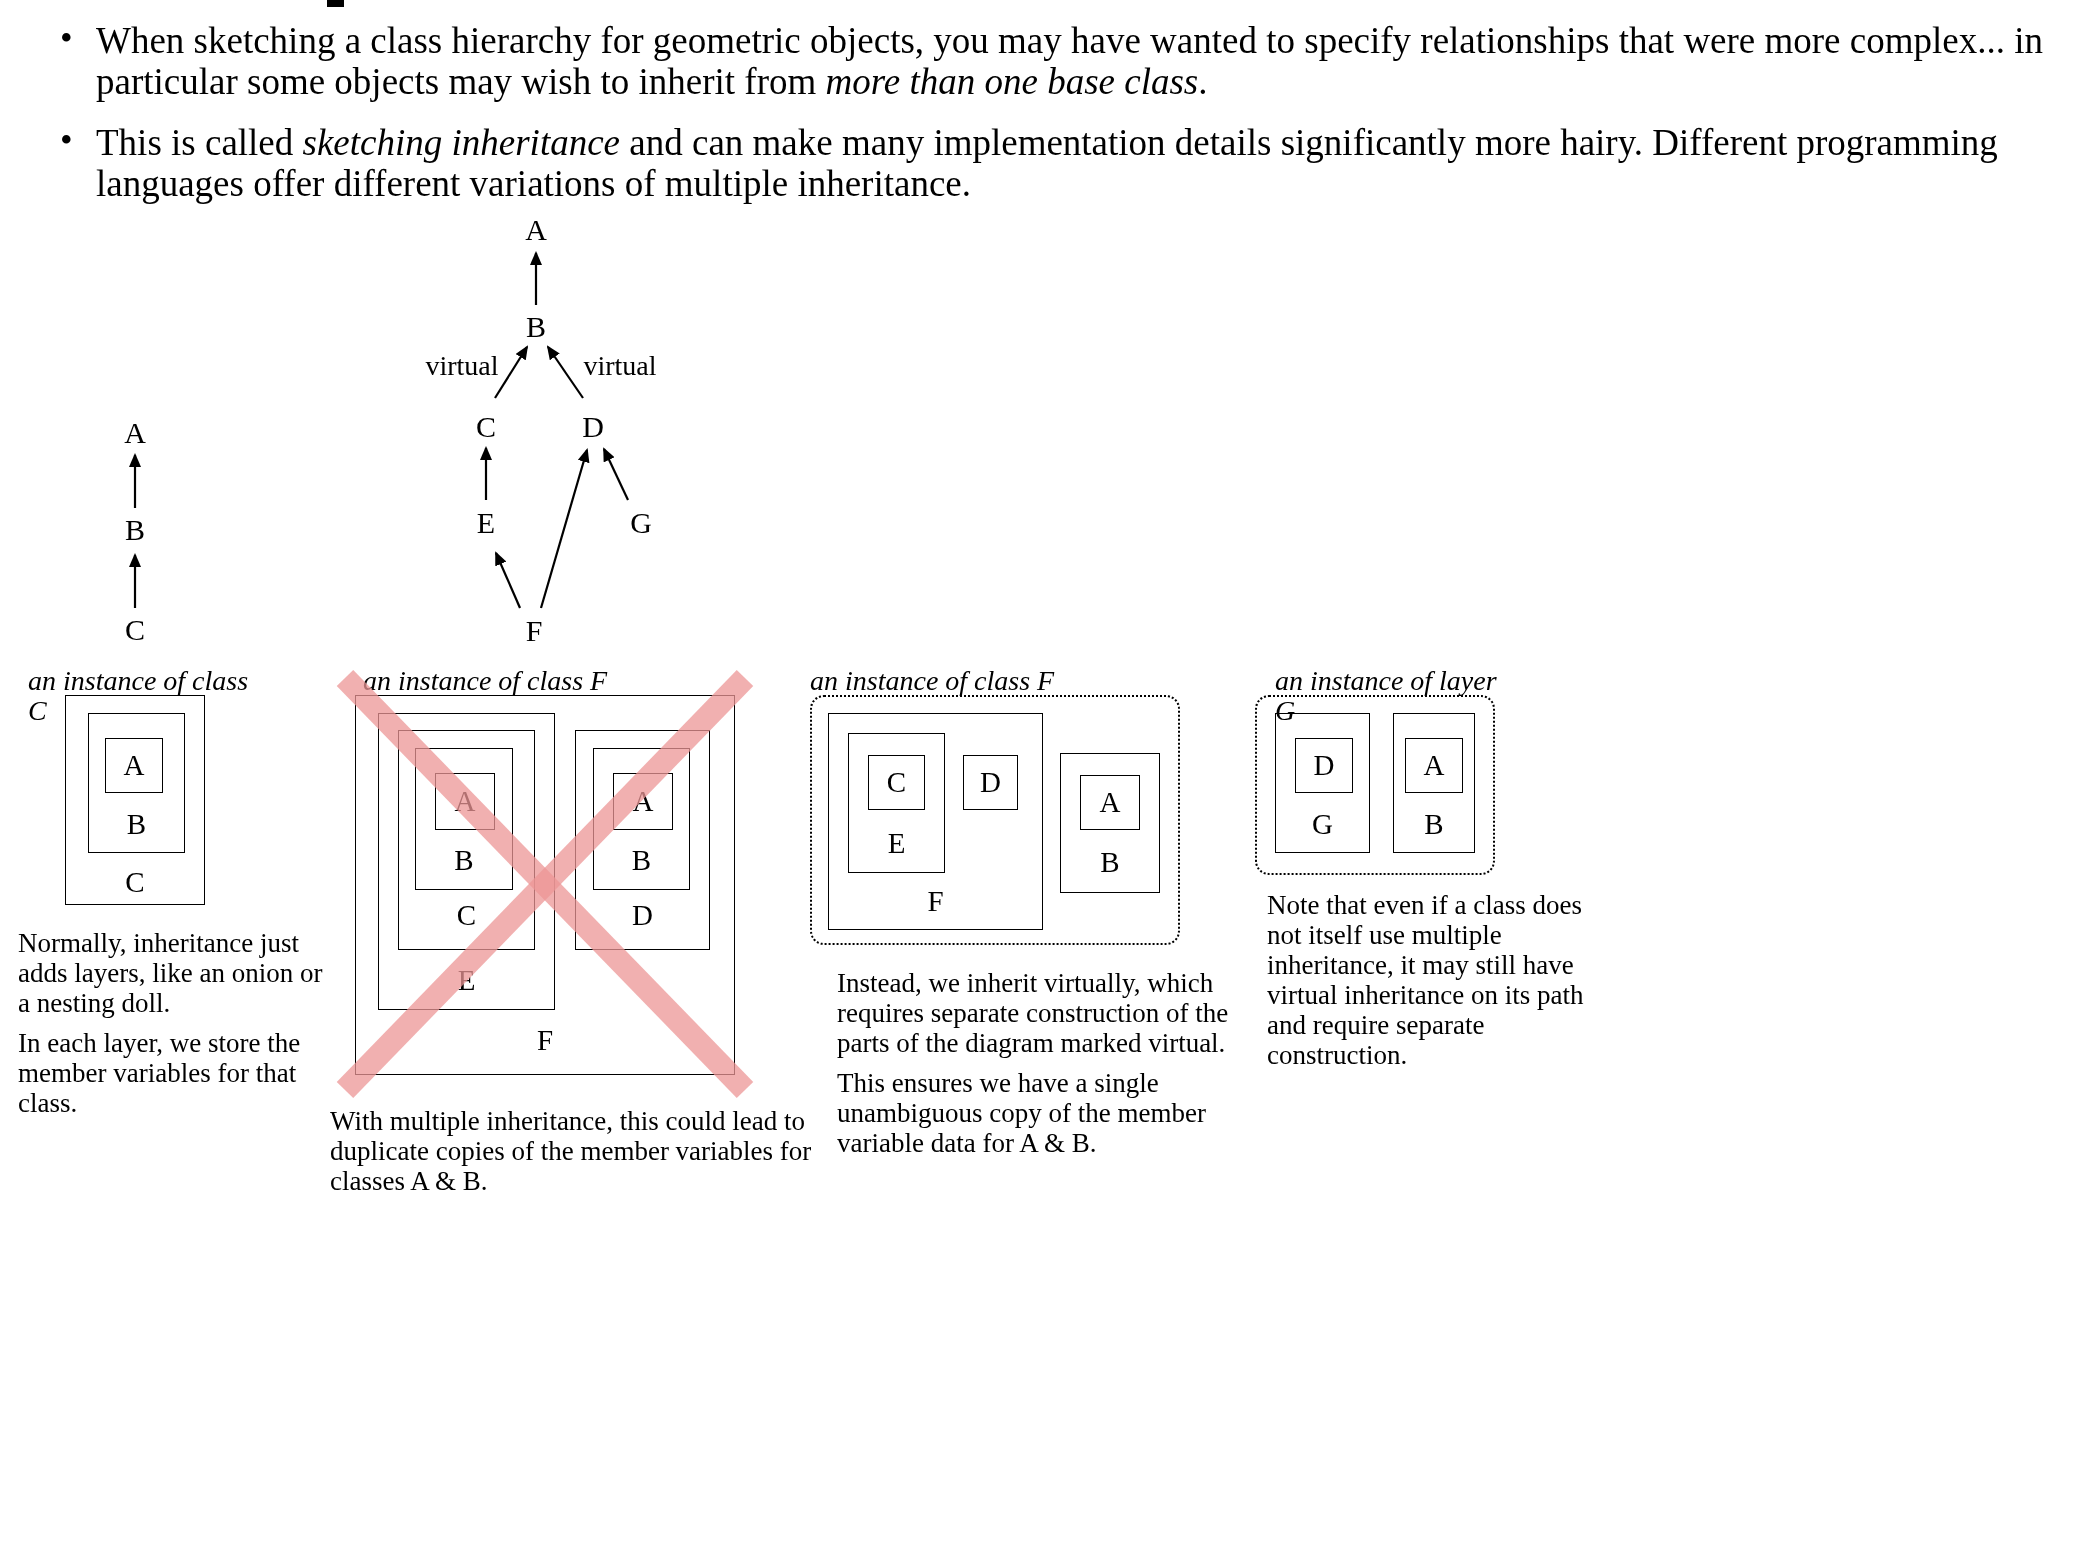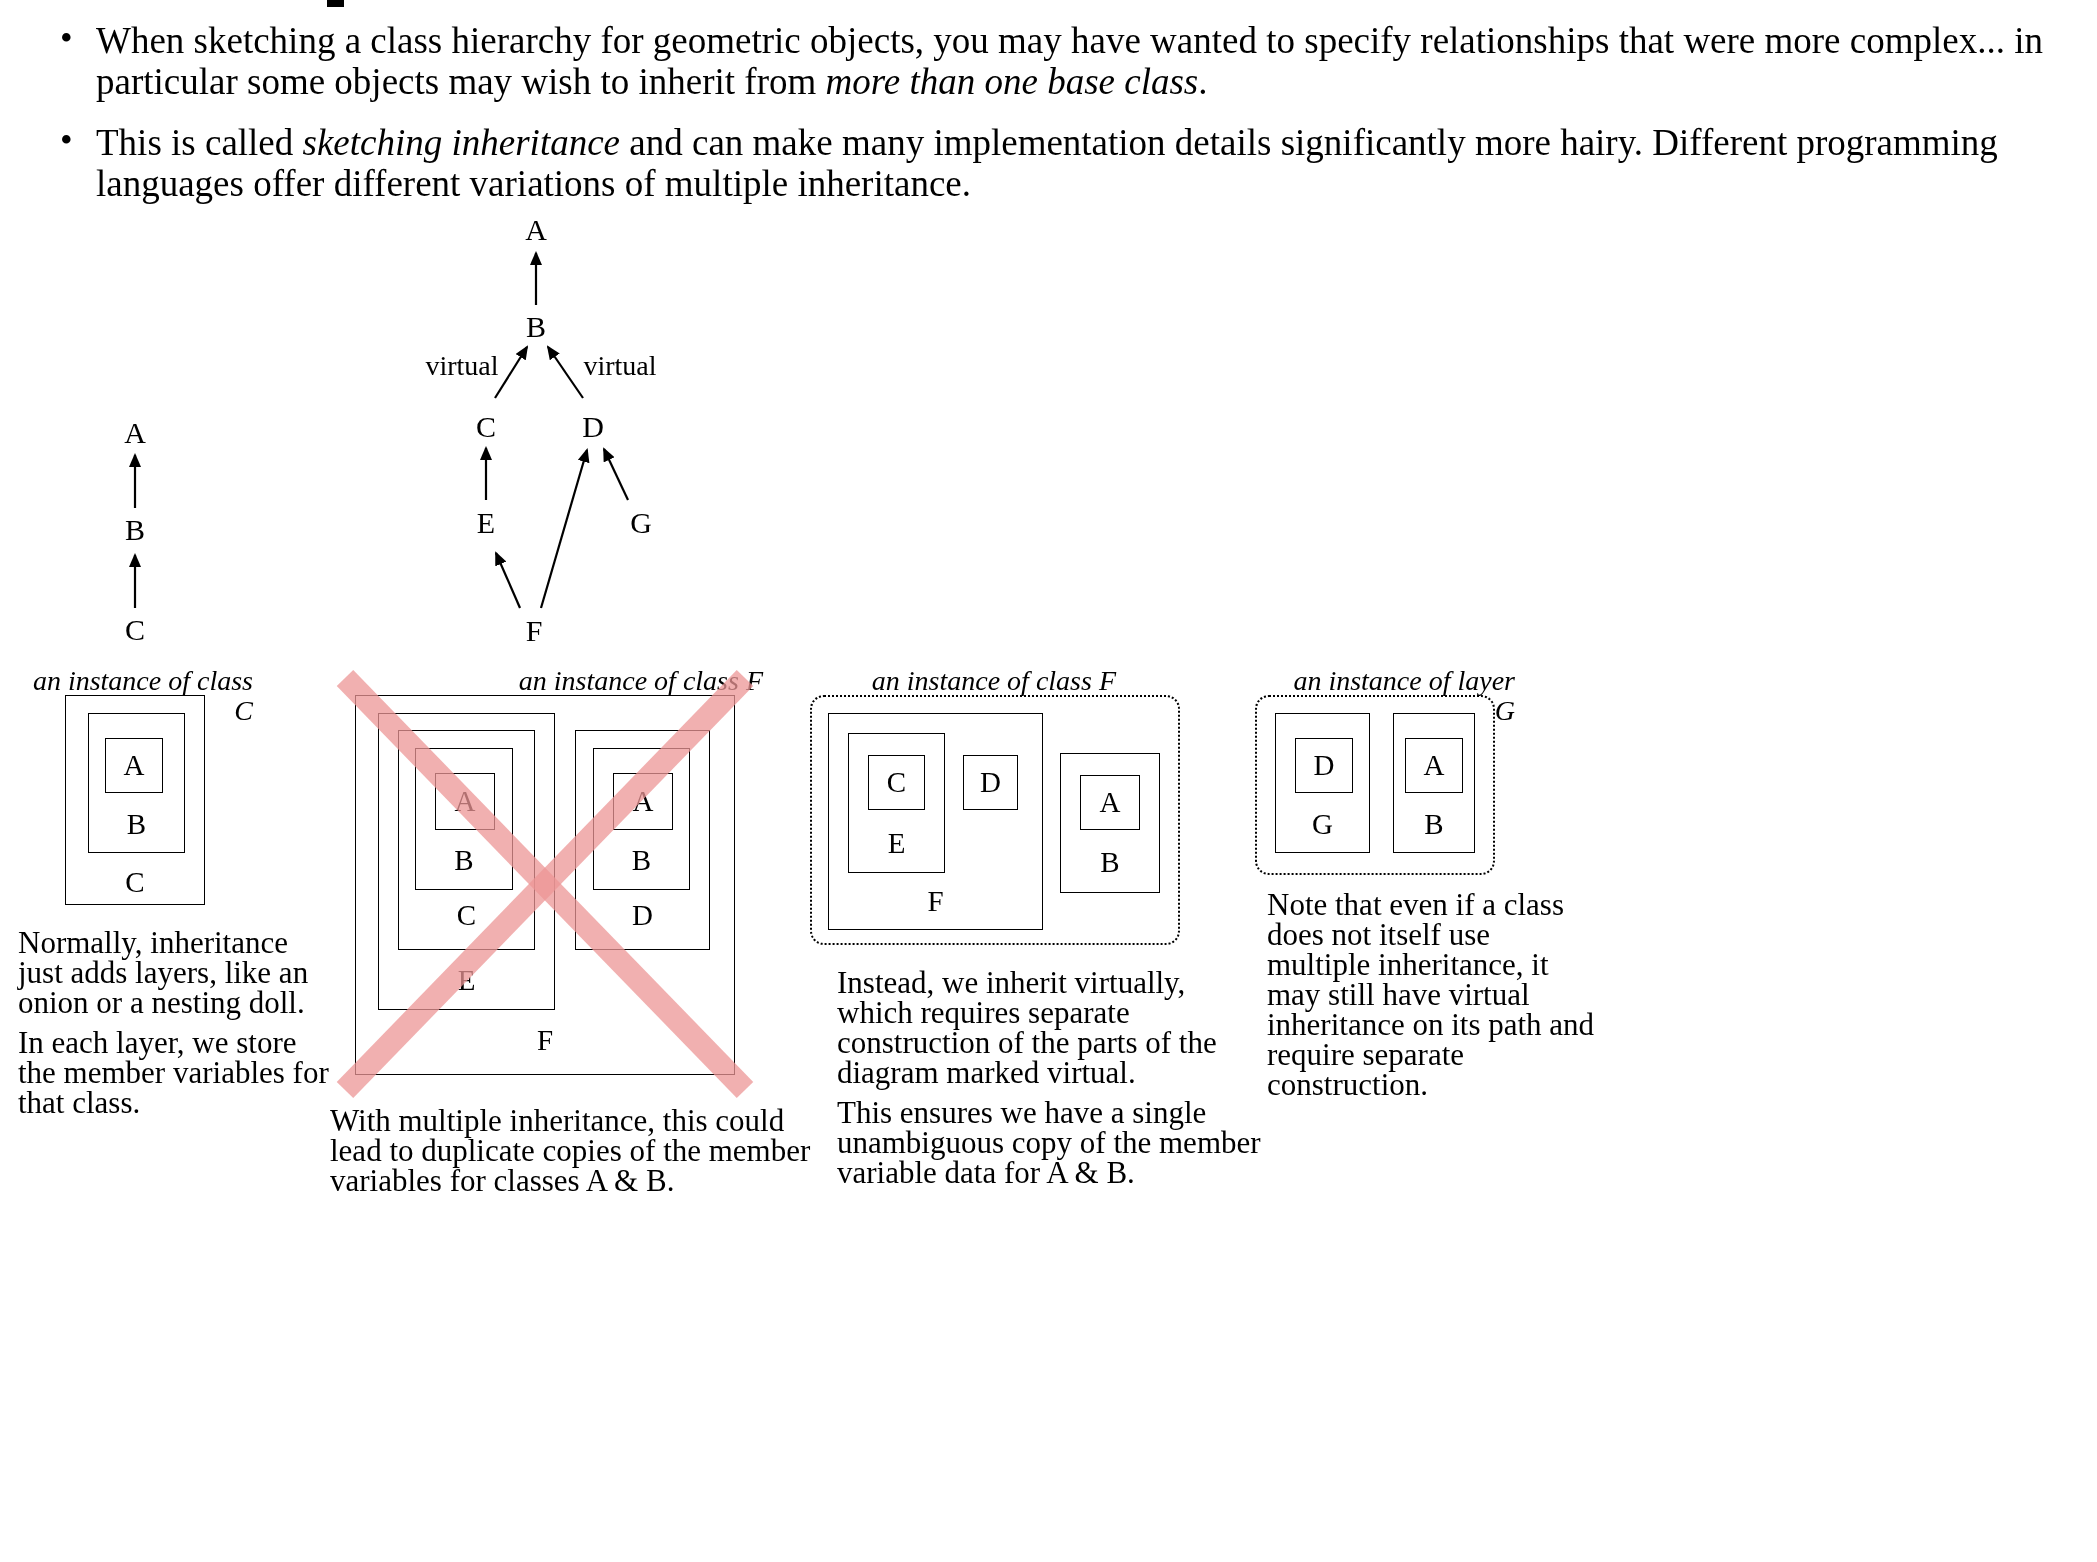--- a/index.html
+++ b/index.html
@@ -17,28 +17,28 @@
              font-size:37px; line-height:41px; }
   .bullet { position:relative; padding-left:38px; margin-bottom:20px; }
   .bullet::before { content:"\2022"; position:absolute; left:2px; top:-2px; font-size:36px; }
   .bullet em { font-style:italic; }
 
   svg text { font-family:"Liberation Serif","DejaVu Serif",serif; }
   .node-label { font-size:30px; }
   .virtual-label { font-size:28px; }
 
   .fig { position:absolute; }
-  .fig-caption { position:absolute; font-style:italic; font-size:28px; text-align:right; line-height:30px; }
+  .fig-caption { position:absolute; font-style:italic; font-size:28px; text-align:left; line-height:30px; }
   .box { position:absolute; border:1.6px solid #000; background:transparent; }
   .box.cl { display:flex; align-items:center; justify-content:center; font-size:29px; }
   .dotted { position:absolute; border:2px dotted #000; border-radius:14px; background:transparent; }
   .ll { position:absolute; text-align:center; font-size:29px; line-height:29px; }
   .cross-overlay { position:absolute; pointer-events:none; }
 
-  .note { position:absolute; font-size:31px; line-height:30px; }
+  .note { position:absolute; font-size:27px; line-height:30px; }
   .note p + p { margin-top:10px; }
 </style>
 </head>
 <body>
 
 <div class="page">
 
   <div class="top-fragment"></div>
 
   <ul class="bullets">

